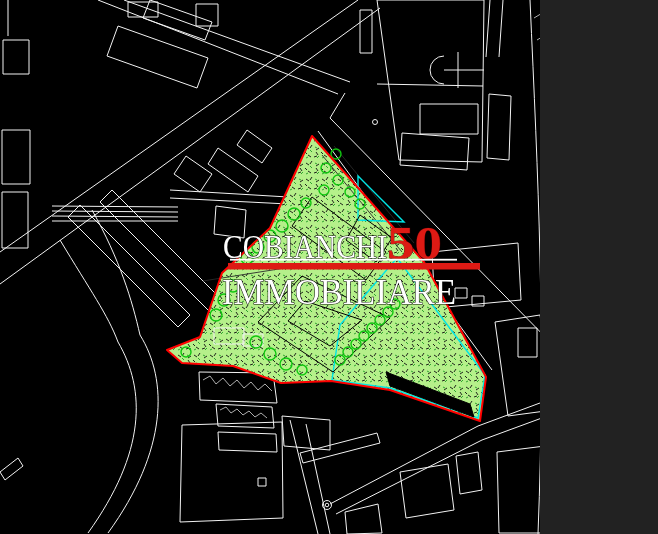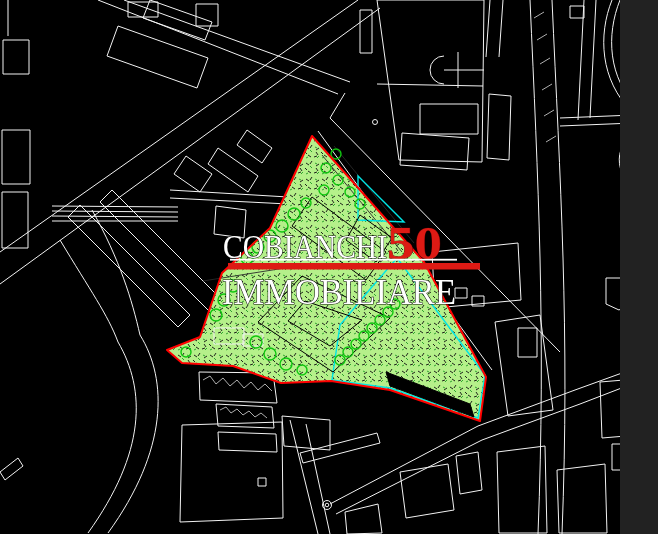--- a/index.html
+++ b/index.html
@@ -1,17 +1,17 @@
 <!DOCTYPE html>
 <html><head>
 <meta charset="utf-8">
 <style>
   html,body{margin:0;padding:0;background:#222;}
   #stage{
-    position:relative;width:620px;height:534px;overflow:hidden;
+    position:relative;width:540px;height:534px;overflow:hidden;
     background:var(--bg,#000);
     font-family:"Liberation Serif", serif;
   }
   svg{position:absolute;inset:0;display:block;}
   .ln{stroke:var(--linework,#f2f2f2);stroke-width:1;fill:none;stroke-linecap:butt;stroke-linejoin:miter;}
   .lnthin{stroke:var(--linework,#f2f2f2);stroke-width:.8;fill:none;opacity:.9;}
   .parcel{stroke:#2a2a2a;stroke-width:.9;fill:none;}
   .redline{stroke:var(--boundary-red,#ff0000);stroke-width:2;fill:none;stroke-linejoin:round;}
   .cyanline{stroke:var(--paved-edge,#00e6e6);stroke-width:1.4;fill:none;}
   .blackline{stroke:#000;stroke-width:1;fill:none;}

